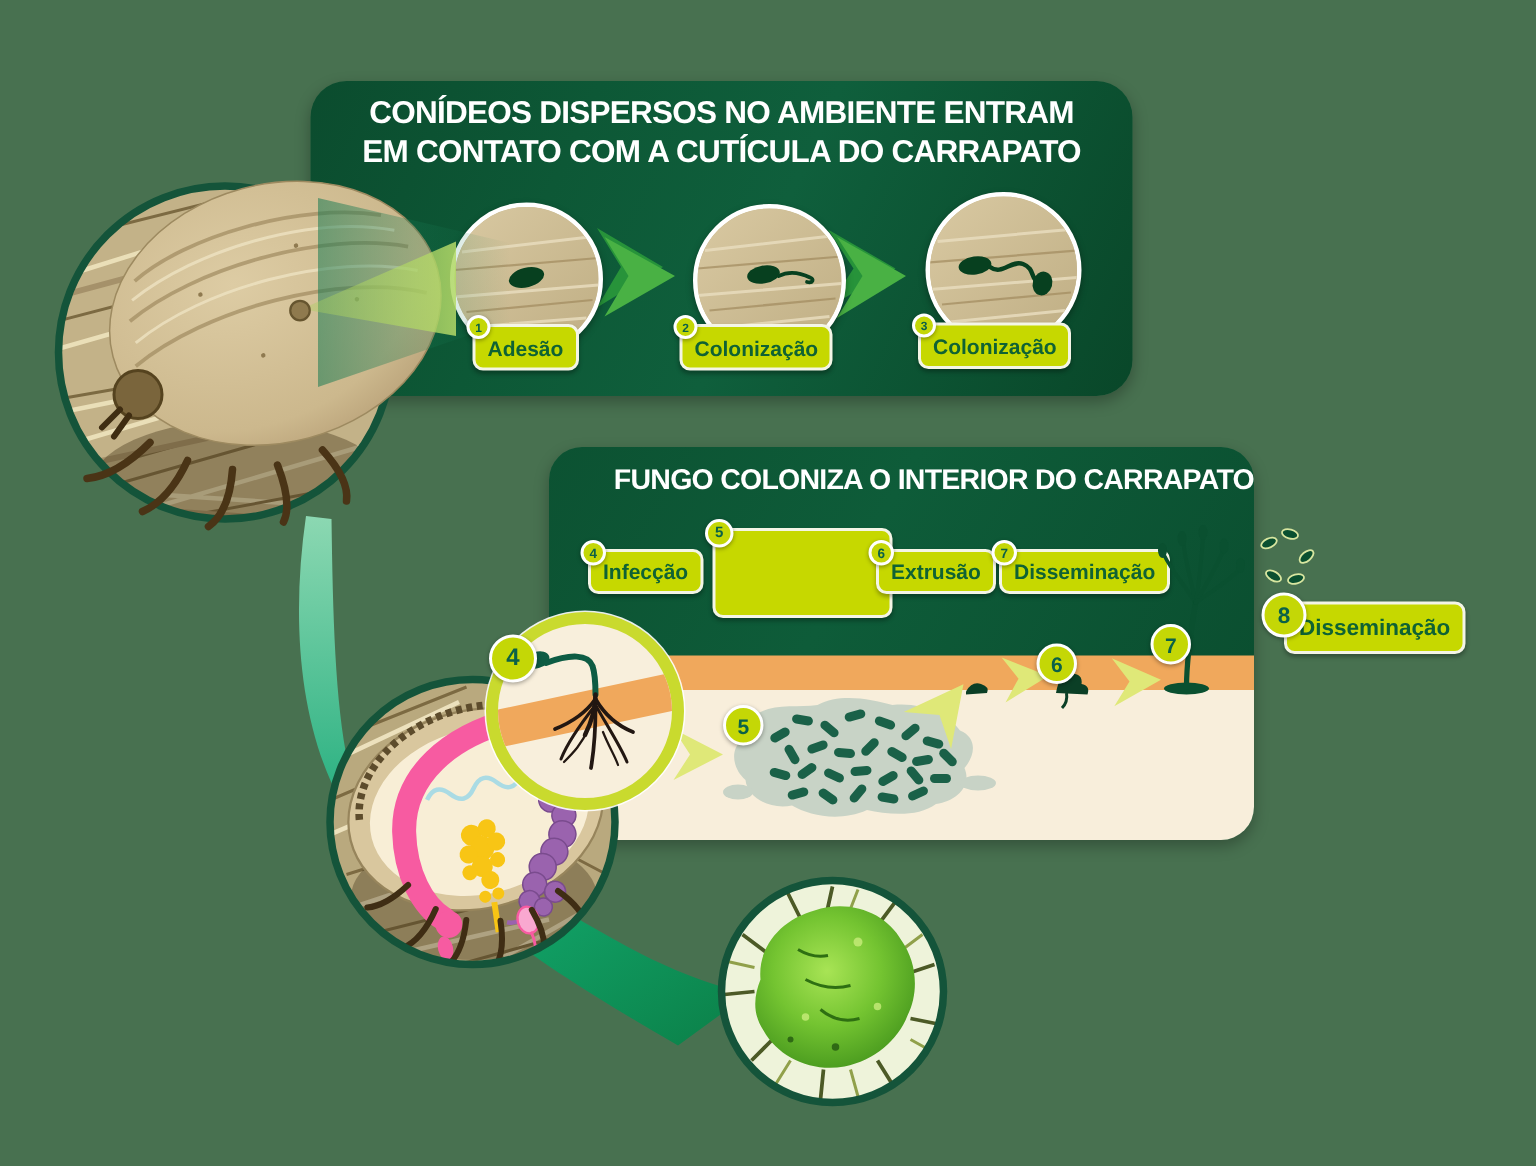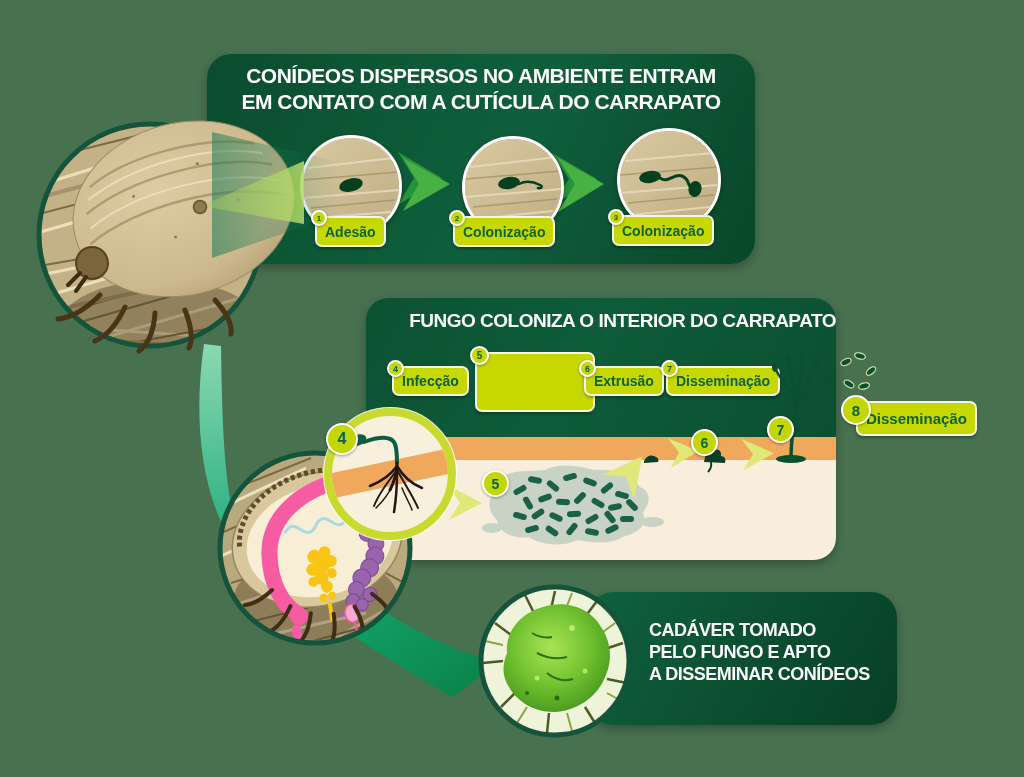--- a/index.html
+++ b/index.html
@@ -152,27 +152,20 @@
     <div class="tag" style="left:218px;top:68px;height:22px;">
       <span class="badge sm">6</span>
       <span>Extrusão</span>
     </div>
     <div class="tag" style="left:300px;top:68px;height:22px;">
       <span class="badge sm">7</span>
       <span>Disseminação</span>
     </div>
   </section>
 
-  <section class="panel" id="panel3">
-    <div class="ptitle">
-      <span>CADÁVER TOMADO</span><br>
-      <span>PELO FUNGO E APTO</span><br>
-      <span>A DISSEMINAR CONÍDEOS</span>
-    </div>
-  </section>
 
   <svg class="abs" style="left:20px;top:95px;" width="300" height="270" viewBox="0 0 300 270">
     <defs>
       <clipPath id="clipT1">
           <circle cx="130" cy="140" r="111"></circle>
         </clipPath>
       <radialGradient id="bodyG" cx="40%" cy="35%" r="80%">
         <stop offset="0" stop-color="#ddccA4"></stop>
           <stop offset="0.7" stop-color="#ccb88d"></stop>
           <stop offset="1" stop-color="#b19870"></stop>

